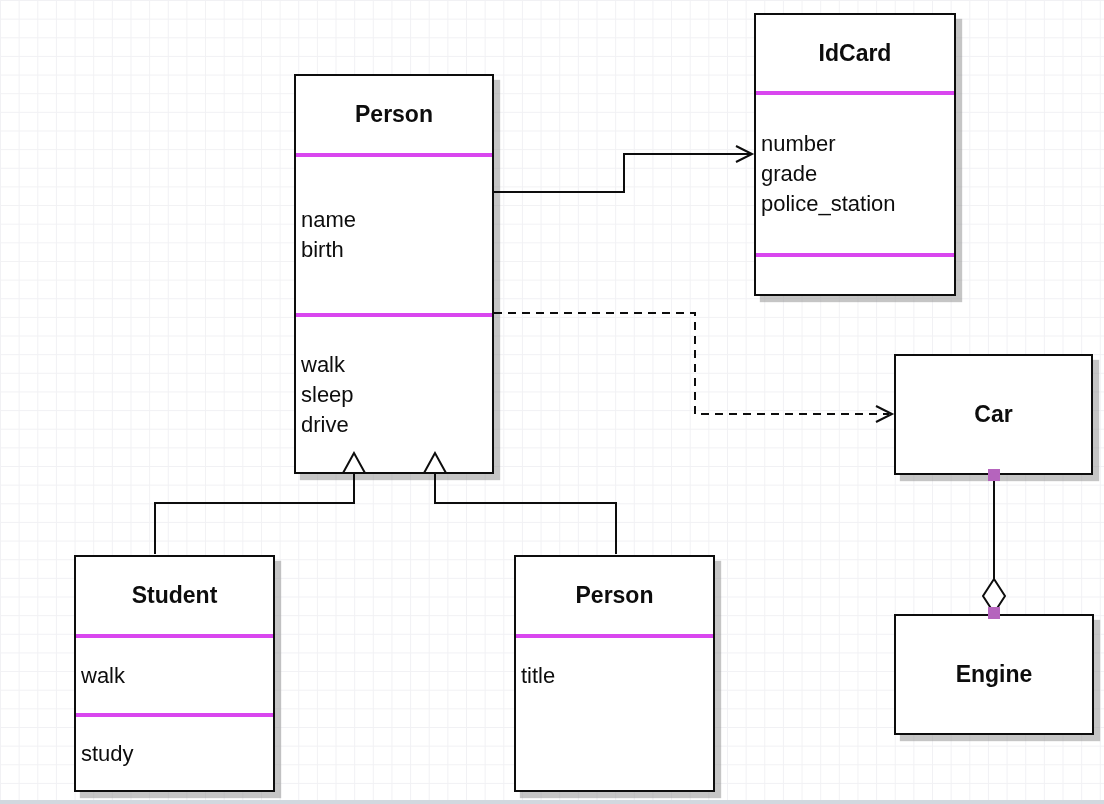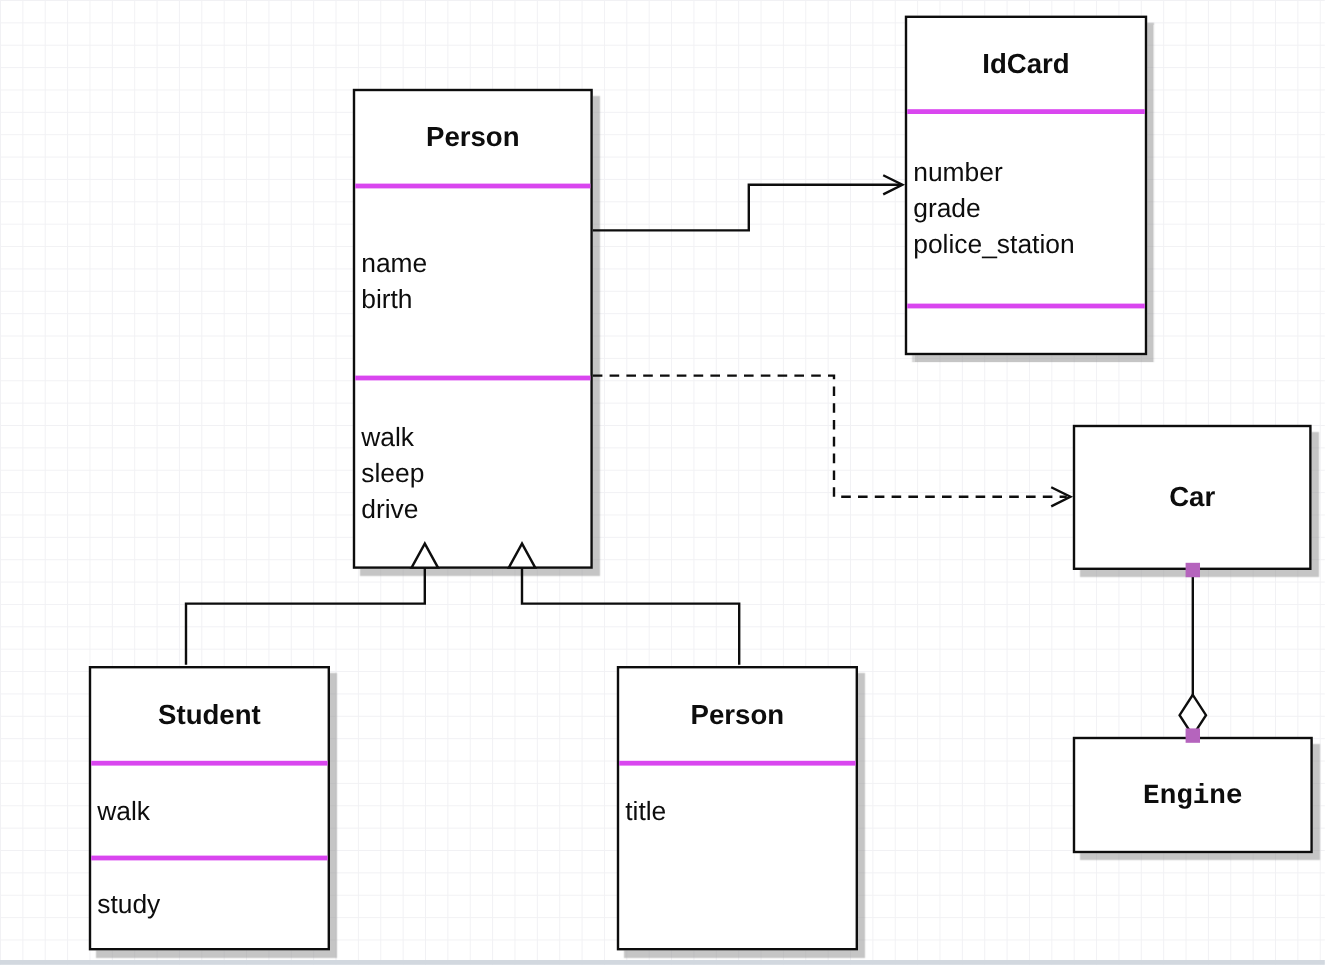--- a/index.html
+++ b/index.html
@@ -93,21 +93,21 @@
       <div class="uml-member">grade</div>
       <div class="uml-member">police_station</div>
     </div>
     <div class="uml-section" style="height:41px"></div>
   </div>
 
   <div class="uml-class title-only" style="left:894px; top:354px; width:199px; height:121px;">
     <div class="uml-title" style="height:100%">Car</div>
   </div>
 
-  <div class="uml-class title-only" style="left:894px; top:614px; width:200px; height:97px;font-family:Liberation Mono, monospace;">
+  <div class="uml-class title-only" style="left:894px; top:614px; width:200px; height:121px;">
     <div class="uml-title" style="height:100%">Engine</div>
   </div>
 
   <div class="uml-class" style="left:54px; top:555px; width:201px; height:237px;margin-left:20px;">
     <div class="uml-title" style="height:77px">Student</div>
     <div class="uml-section" style="height:79px">
       <div class="uml-member">walk</div>
     </div>
     <div class="uml-section" style="height:77px">
       <div class="uml-member">study</div>

